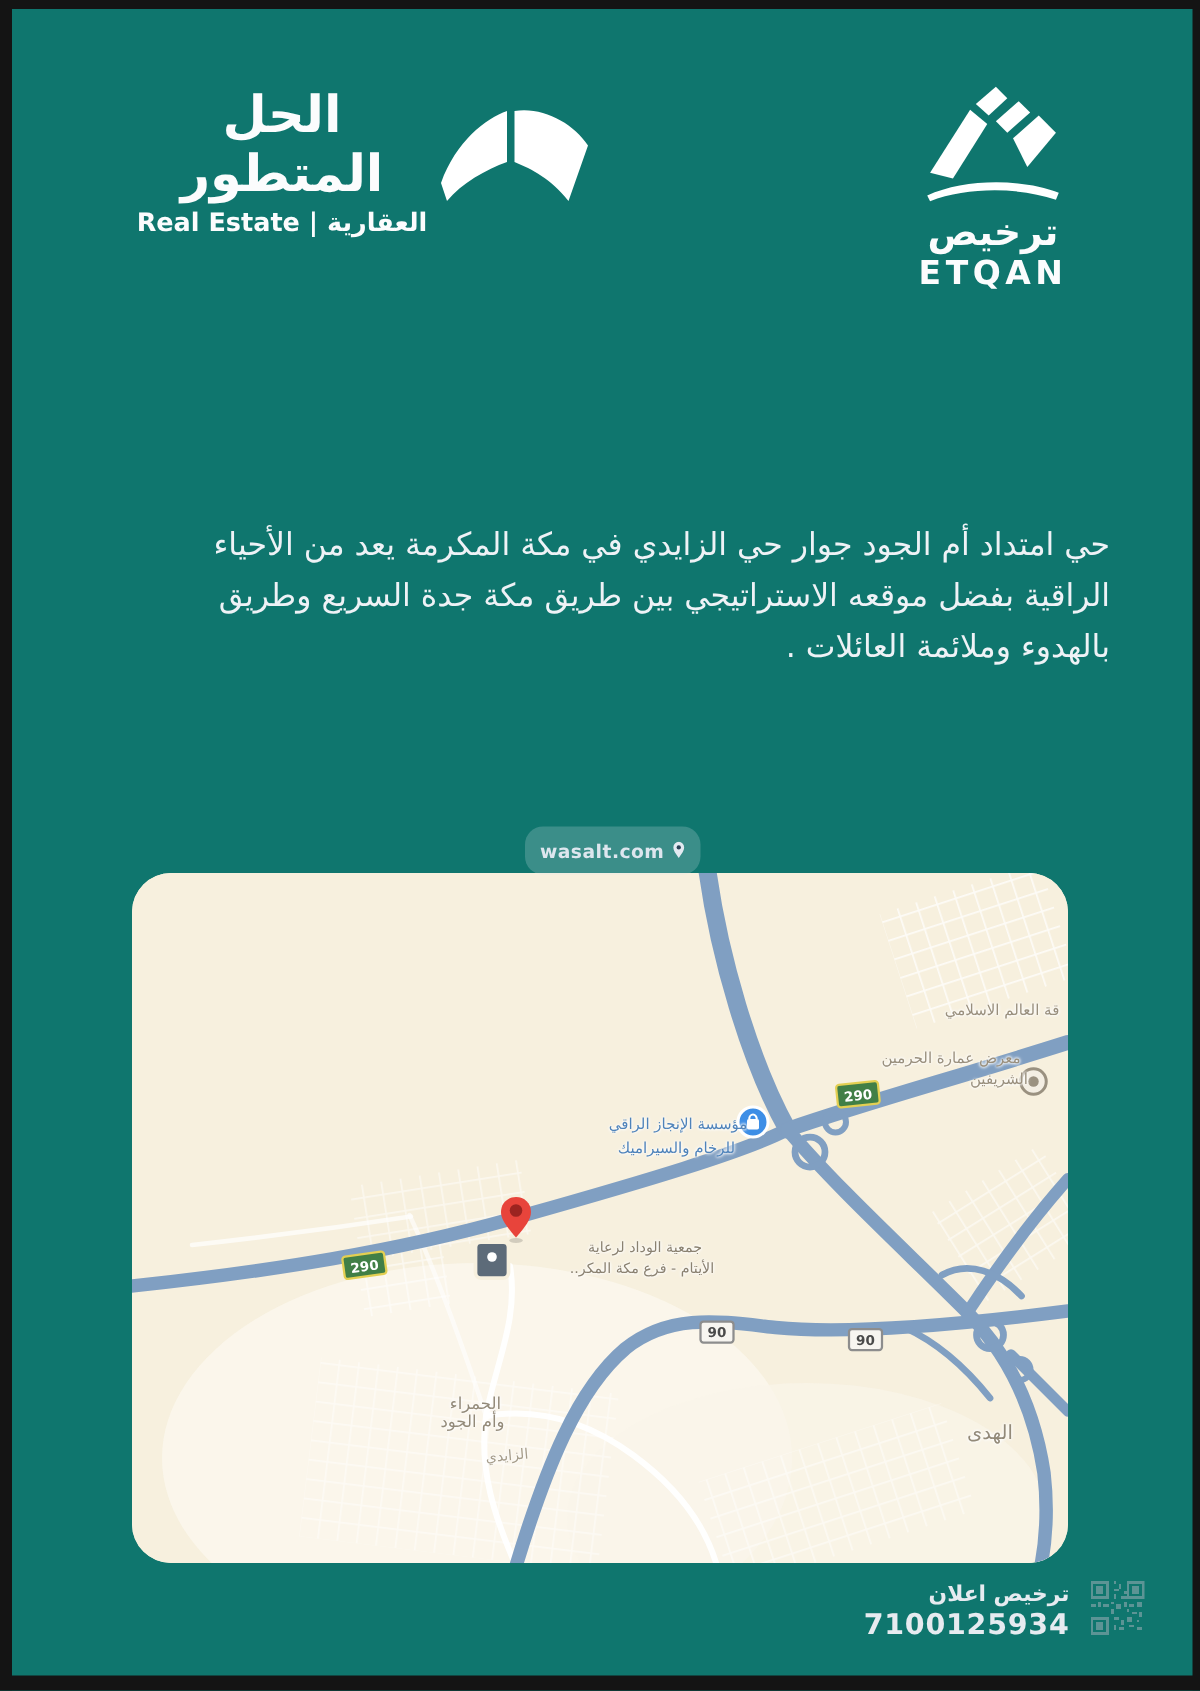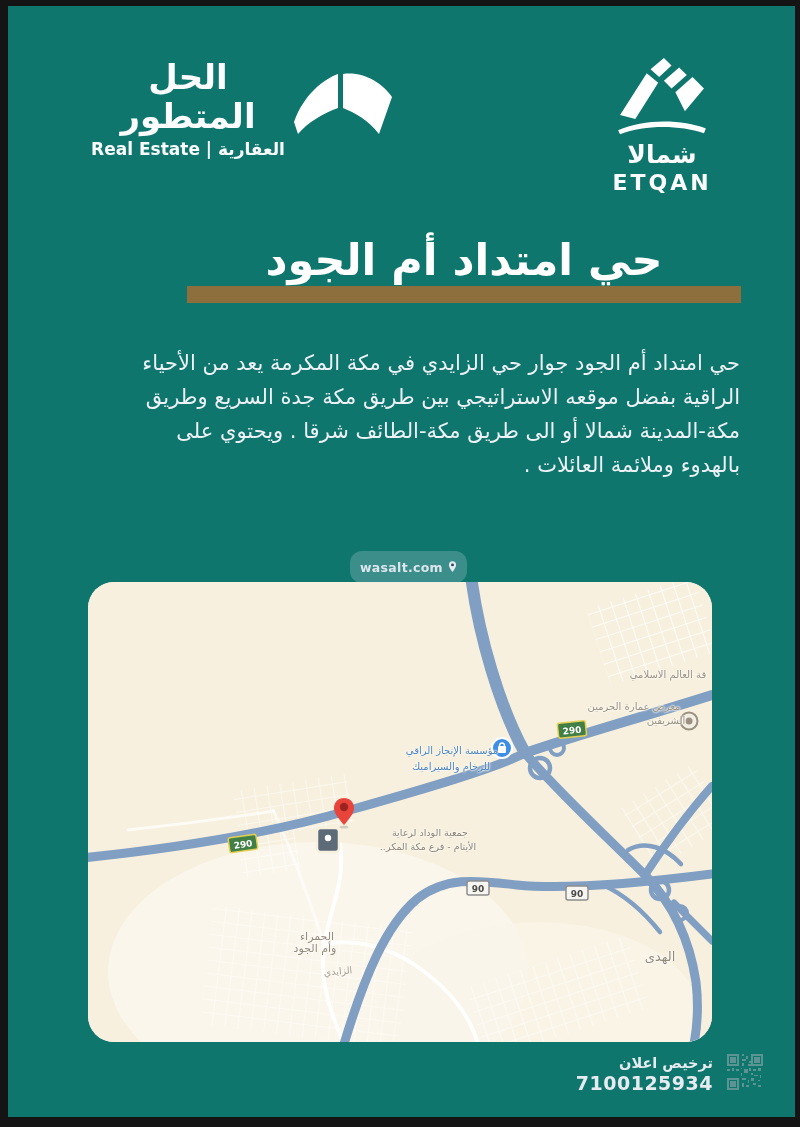--- a/index.html
+++ b/index.html
@@ -91,33 +91,28 @@
   <div class="etqan">
     <svg width="100" height="82" viewBox="0 0 100 86" style="display:block;margin:0 auto;">
       <g fill="#ffffff">
         <path d="M6,62 L34,18 L46,28 L22,66 Z"></path>
         <path d="M38,14 L52,2 L60,10 L47,22 Z"></path>
         <path d="M52,26 L68,12 L76,20 L60,34 Z"></path>
         <path d="M64,38 L82,22 L94,34 L74,58 Z"></path>
         <path d="M4,78 C30,66 70,66 96,76 L94,81 C68,72 32,72 6,82 Z"></path>
       </g>
     </svg>
-    <div class="etqan-ar">شمالا</div>
+    <div class="etqan-ar">ترخيص</div>
     <div class="etqan-en">ETQAN</div>
   </div>
 
-  <div class="title-wrap">
-    <div class="gold-bar"></div>
-    <div class="title-text">حي امتداد أم الجود</div>
-  </div>
 
   <div class="desc">
     <div class="desc-line">حي امتداد أم الجود جوار حي الزايدي في مكة المكرمة يعد من الأحياء</div>
     <div class="desc-line">الراقية بفضل موقعه الاستراتيجي بين طريق مكة جدة السريع وطريق</div>
-    <div class="desc-line">مكة-المدينة شمالا أو الى طريق مكة-الطائف شرقا . ويحتوي على</div>
     <div class="desc-line">بالهدوء وملائمة العائلات .</div>
   </div>
 
   <div class="watermark">
     <span class="watermark-text">wasalt.com</span>
     <svg width="9" height="12" viewBox="0 0 10 13">
       <path d="M5,12 C2.6,8.6 1,6.4 1,4.2 A4,4.2 0 1 1 9,4.2 C9,6.4 7.4,8.6 5,12 Z" fill="#e3eaf1"></path>
       <circle cx="5" cy="4.2" r="1.6" fill="#2b4257"></circle>
     </svg>
   </div>

